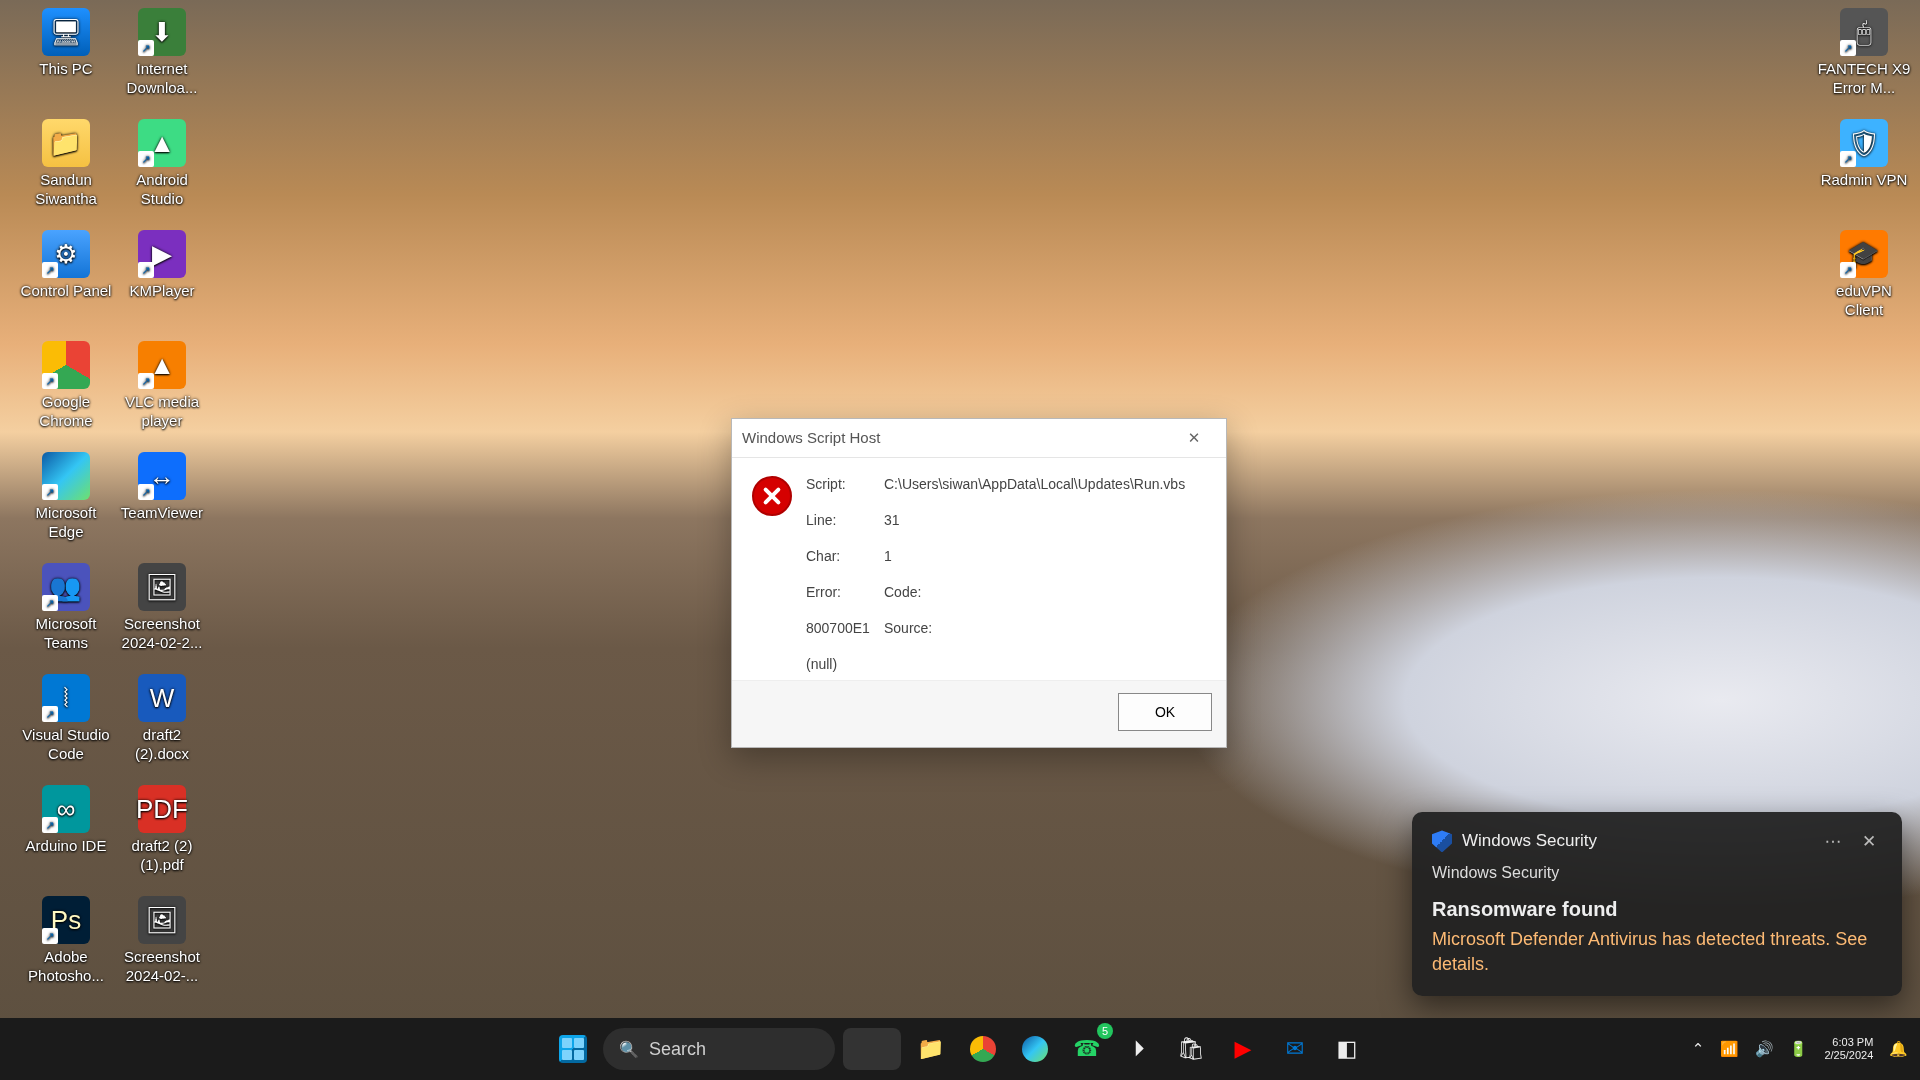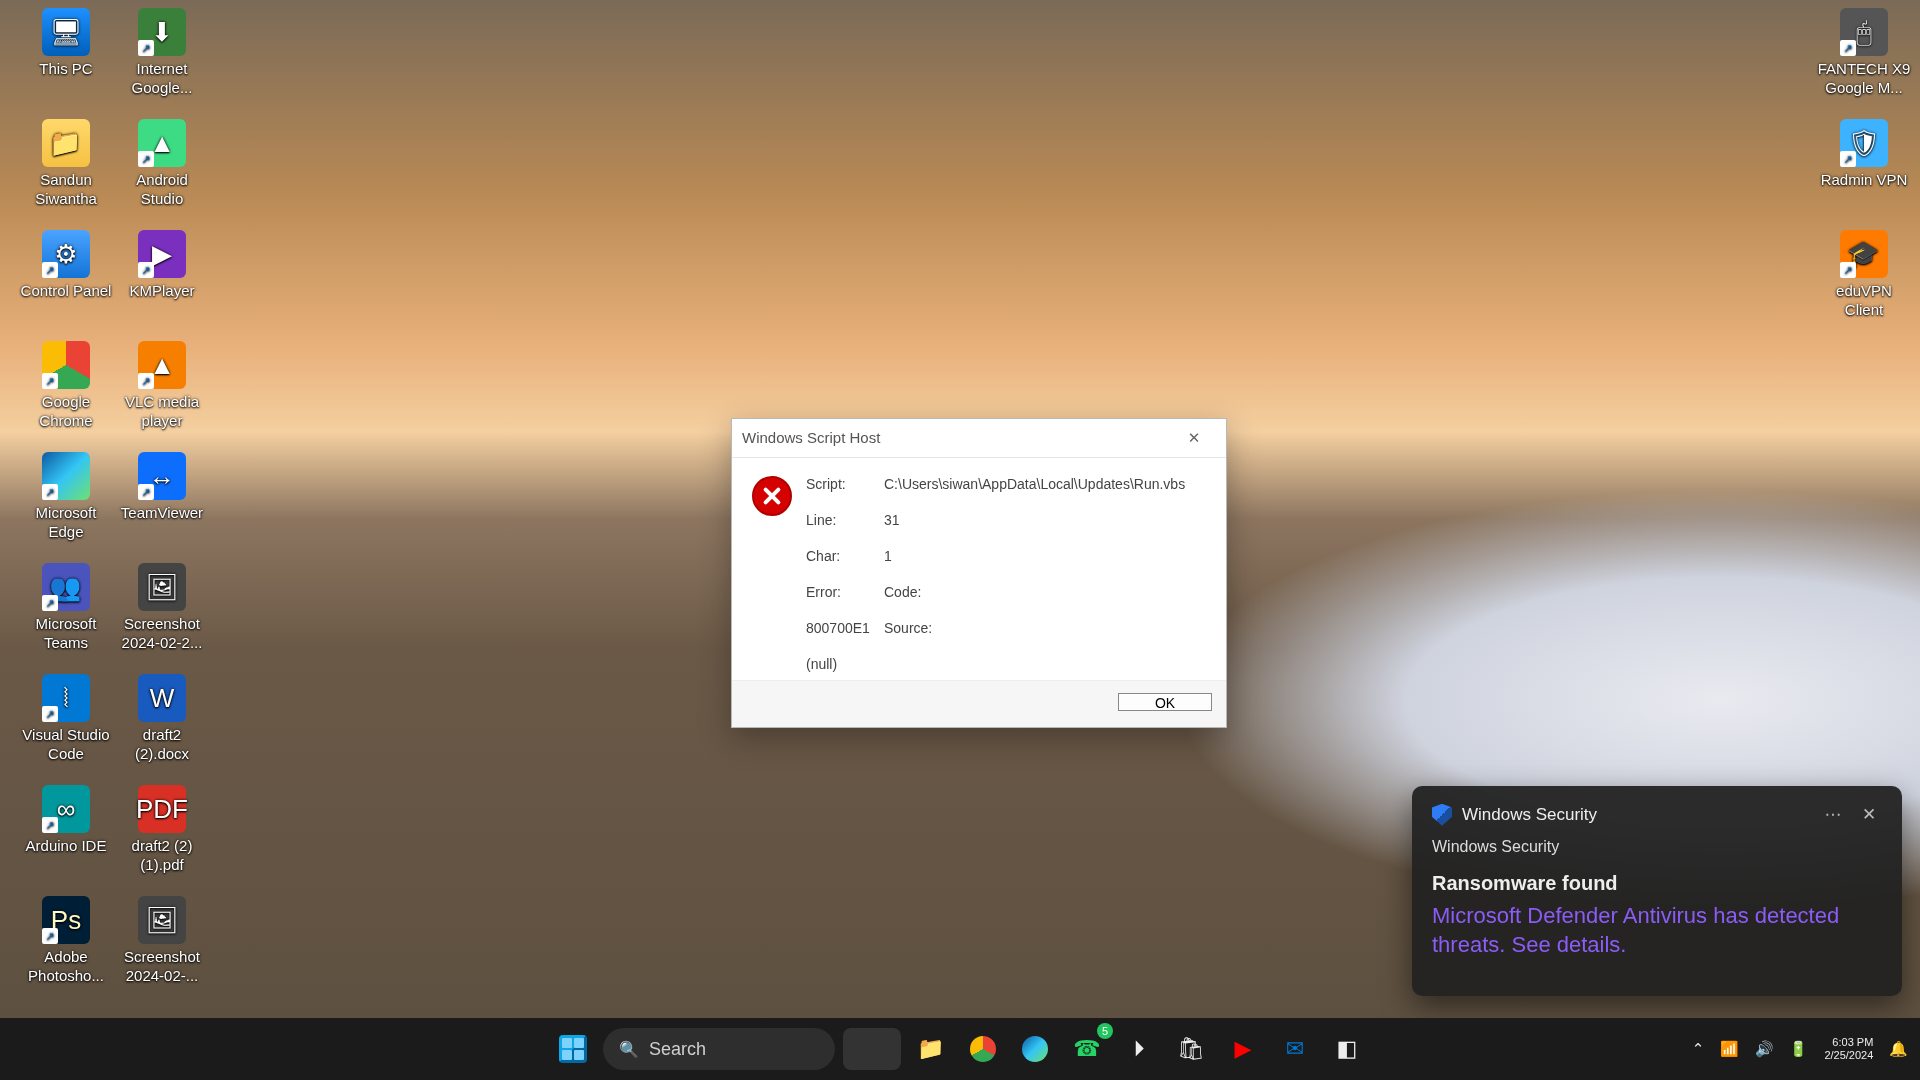--- a/index.html
+++ b/index.html
@@ -42,30 +42,30 @@
   .dlg-title{height:38px;line-height:38px;padding:0 10px;background:#fff;border-bottom:1px solid #e5e5e5;display:flex;justify-content:space-between;align-items:center;}
   .dlg-title .t{color:#555;}
   .dlg-title .x{width:44px;height:30px;display:flex;align-items:center;justify-content:center;color:#666;}
   .dlg-body{padding:18px 20px 8px 20px;display:flex;gap:14px;}
   .erricon{width:36px;height:36px;border-radius:50%;background:#d50000;position:relative;flex:0 0 36px;border:2px solid #b00000;}
   .erricon::before,.erricon::after{content:"";position:absolute;left:7px;top:16px;width:22px;height:4px;background:#fff;border-radius:2px;}
   .erricon::before{transform:rotate(45deg);} .erricon::after{transform:rotate(-45deg);}
   .kv{display:grid;grid-template-columns:58px 1fr;row-gap:1px;column-gap:4px;font-size:14px;color:#444;gap:20px;}
   .kv .k{white-space:nowrap;}
   .dlg-foot{padding:12px 14px 16px;text-align:right;border-top:1px solid #eee;background:#f6f6f6;}
-  .okbtn{min-width:94px;height:18px;border:1px solid #888;background:#fdfdfd;font-size:14px;}
+  .okbtn{min-width:94px;height:38px;border:1px solid #888;background:#fdfdfd;font-size:14px;}
   
   .toast{position:absolute;right:18px;bottom:84px;width:450px;background:rgba(34,34,34,.95);color:#eee;border-radius:10px;padding:18px 20px 20px 20px;box-shadow:0 10px 30px rgba(0,0,0,.5);font-size:17px;}
   .toast-head{display:flex;align-items:center;gap:10px;margin-bottom:12px;}
   .shield{width:20px;height:22px;background:linear-gradient(135deg,#2e7cf6 50%,#1a4fa0 50%);clip-path:polygon(50% 0,100% 18%,100% 60%,50% 100%,0 60%,0 18%);} 
   .toast-head .more,.toast-head .close{margin-left:auto;color:#bbb;width:26px;text-align:center;}
   .toast-head .more{margin-left:auto;} .toast-head .close{margin-left:0;}
   .toast-sub{font-size:16px;color:#ddd;margin-bottom:12px;}
   .toast-title{font-size:20px;font-weight:600;margin-bottom:6px;margin-top:16px;}
-  .toast-msg{font-size:22px;color:#8b5cf6;line-height:1.35;margin-bottom:16px;}
+  .toast-msg{font-size:18px;color:#fdba74;line-height:1.35;margin-bottom:0;}
   .dismiss{width:100%;height:48px;border:none;border-radius:6px;background:#3f3f3f;color:#fff;font-size:18px;}
   
   .taskbar{position:absolute;left:0;right:0;bottom:0;height:62px;background:#1b1b1b;display:flex;align-items:center;color:#eee;}
   .tb-center{position:absolute;left:50%;transform:translateX(-50%);display:flex;align-items:center;gap:8px;}
   .tb-btn{width:44px;height:44px;border-radius:6px;display:flex;align-items:center;justify-content:center;font-size:22px;}
   .start{background:linear-gradient(135deg,#0ea5e9 0 50%,#0369a1 50% 100%);width:28px;height:28px;border-radius:4px;display:grid;grid-template-columns:1fr 1fr;grid-template-rows:1fr 1fr;gap:2px;padding:3px;box-sizing:border-box;}
   .start span{background:#7dd3fc;border-radius:1px;}
   .search{display:flex;align-items:center;gap:10px;background:#2e2e2e;border-radius:22px;height:42px;padding:0 16px;min-width:200px;}
   .search .mag{color:#bbb;}
   .search .ph{color:#cfcfcf;font-size:18px;}
@@ -79,21 +79,21 @@
 
 <div class="wallpaper"></div>
 
 <div class="desktop" id="desktop">
     <div class="dicon" style="left: 18px; top: 8px;">
       <div class="ibox bg-monitor">🖥</div>
       <div class="lbl">This PC</div>
     </div>
     <div class="dicon" style="left: 114px; top: 8px;">
       <div class="ibox bg-idm shortcut">⬇</div>
-      <div class="lbl">Internet Google...</div>
+      <div class="lbl">Internet Downloa...</div>
     </div>
     <div class="dicon" style="left: 18px; top: 119px;">
       <div class="ibox bg-folder">📁</div>
       <div class="lbl">Sandun Siwantha</div>
     </div>
     <div class="dicon" style="left: 114px; top: 119px;">
       <div class="ibox bg-as shortcut">▲</div>
       <div class="lbl">Android Studio</div>
     </div>
     <div class="dicon" style="left: 18px; top: 230px;">
@@ -147,21 +147,21 @@
     <div class="dicon" style="left: 18px; top: 896px;">
       <div class="ibox bg-ps shortcut">Ps</div>
       <div class="lbl">Adobe Photosho...</div>
     </div>
     <div class="dicon" style="left: 114px; top: 896px;">
       <div class="ibox bg-dark">🖼</div>
       <div class="lbl">Screenshot 2024-02-...</div>
     </div>
     <div class="dicon" style="left: 1816px; top: 8px;">
       <div class="ibox bg-fan shortcut">🖱</div>
-      <div class="lbl">FANTECH X9 Google M...</div>
+      <div class="lbl">FANTECH X9 Error M...</div>
     </div>
     <div class="dicon" style="left: 1816px; top: 119px;">
       <div class="ibox bg-radmin shortcut">🛡</div>
       <div class="lbl">Radmin VPN</div>
     </div>
     <div class="dicon" style="left: 1816px; top: 230px;">
       <div class="ibox bg-edu shortcut">🎓</div>
       <div class="lbl">eduVPN Client</div>
     </div>
   </div>

